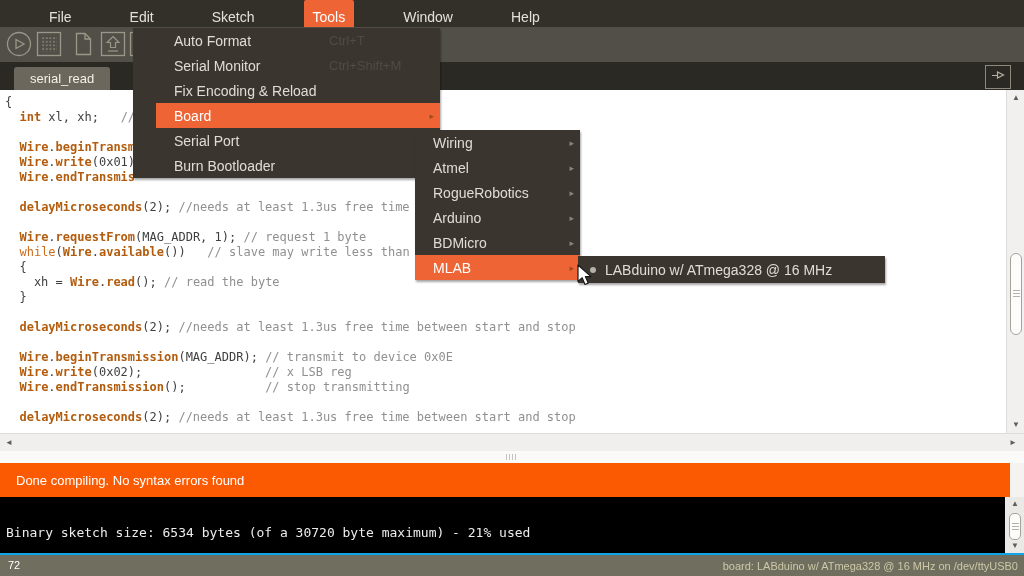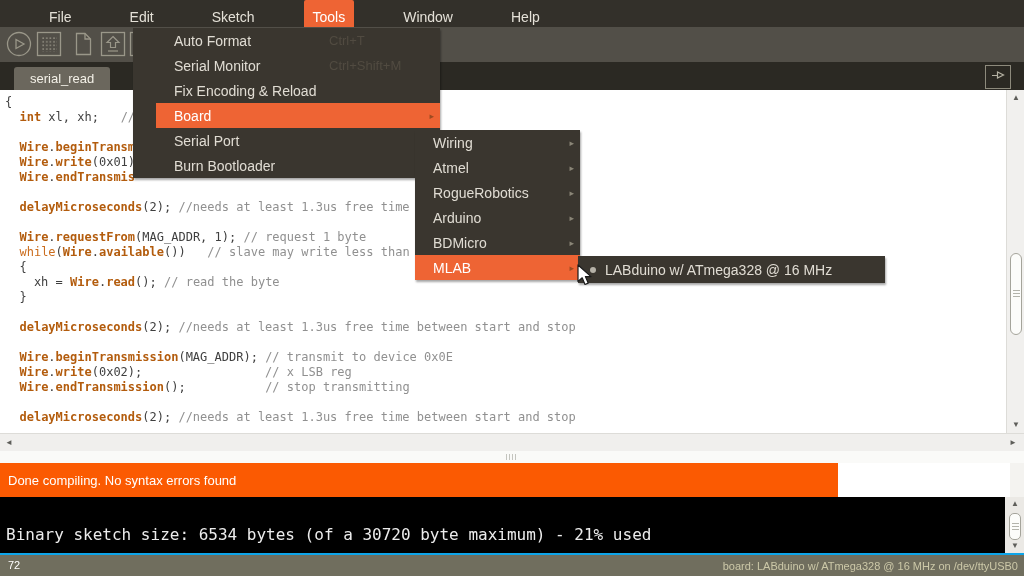--- a/index.html
+++ b/index.html
@@ -41,26 +41,26 @@
   .vs-thumb{position:absolute;left:3px;top:163px;width:10px;height:80px;background:#fcfcfa;border:1px solid #a5a49b;
     border-radius:6px;display:flex;align-items:center;justify-content:center;}
   .grip-h{width:7px;height:8px;background:repeating-linear-gradient(180deg,#b3b3ab 0 1px,transparent 1px 3px);}
   .hscroll{position:absolute;left:0;top:433px;width:1024px;height:18px;background:#f0efed;border-top:1px solid #dddcd8;box-sizing:border-box;}
   .hs-left{left:5px;top:5px;} .hs-right{right:7px;top:5px;}
   .splitter{position:absolute;left:0;top:451px;width:1024px;height:12px;background:#fafaf8;}
   .split-grip{position:absolute;left:506px;top:3px;width:11px;height:6px;
     background:repeating-linear-gradient(90deg,#c4c4be 0 1px,transparent 1px 3px);}
 
   
-  .statusbar{position:absolute;left:0;top:463px;width:838px;height:34px;background:var(--status-orange,#fb5a02);
-    color:#fff;font-size:13px;display:flex;align-items:center;padding-left:8px;box-sizing:border-box;}
+  .statusbar{position:absolute;left:0;top:463px;width:1010px;height:34px;background:var(--status-orange,#fb5a02);
+    color:#fff;font-size:13px;display:flex;align-items:center;padding-left:16px;box-sizing:border-box;}
   .status-corner{position:absolute;left:1010px;top:463px;width:14px;height:34px;background:#f4f3f0;}
   .console{position:absolute;left:0;top:497px;width:1005px;height:56px;background:var(--console-bg,#000);}
   .console-text{position:absolute;left:6px;top:28px;color:#ececec;font-family:"DejaVu Sans Mono","Liberation Mono",monospace;
-    font-size:16px;white-space:pre;text-align:center;}
+    font-size:13px;white-space:pre;text-align:center;}
   .cscroll{position:absolute;left:1005px;top:497px;width:19px;height:56px;background:#ebe9e5;}
   .cs-up{top:3px;left:6px;} .cs-down{bottom:3px;left:6px;}
   .cs-thumb{position:absolute;left:4px;top:16px;width:10px;height:25px;background:#fcfcfa;border:1px solid #a5a49b;
     border-radius:5px;display:flex;align-items:center;justify-content:center;}
   .footer{position:absolute;left:0;top:553px;width:1024px;height:23px;background:var(--footer-bg,#706e5e);
     border-top:2px solid #0ea5e9;box-sizing:border-box;}
   .footer-line{position:absolute;left:8px;top:4px;color:#fff;font-size:11px;}
   .footer-board{position:absolute;right:6px;top:5px;color:#ccc8a8;font-size:11px;}
 
   

